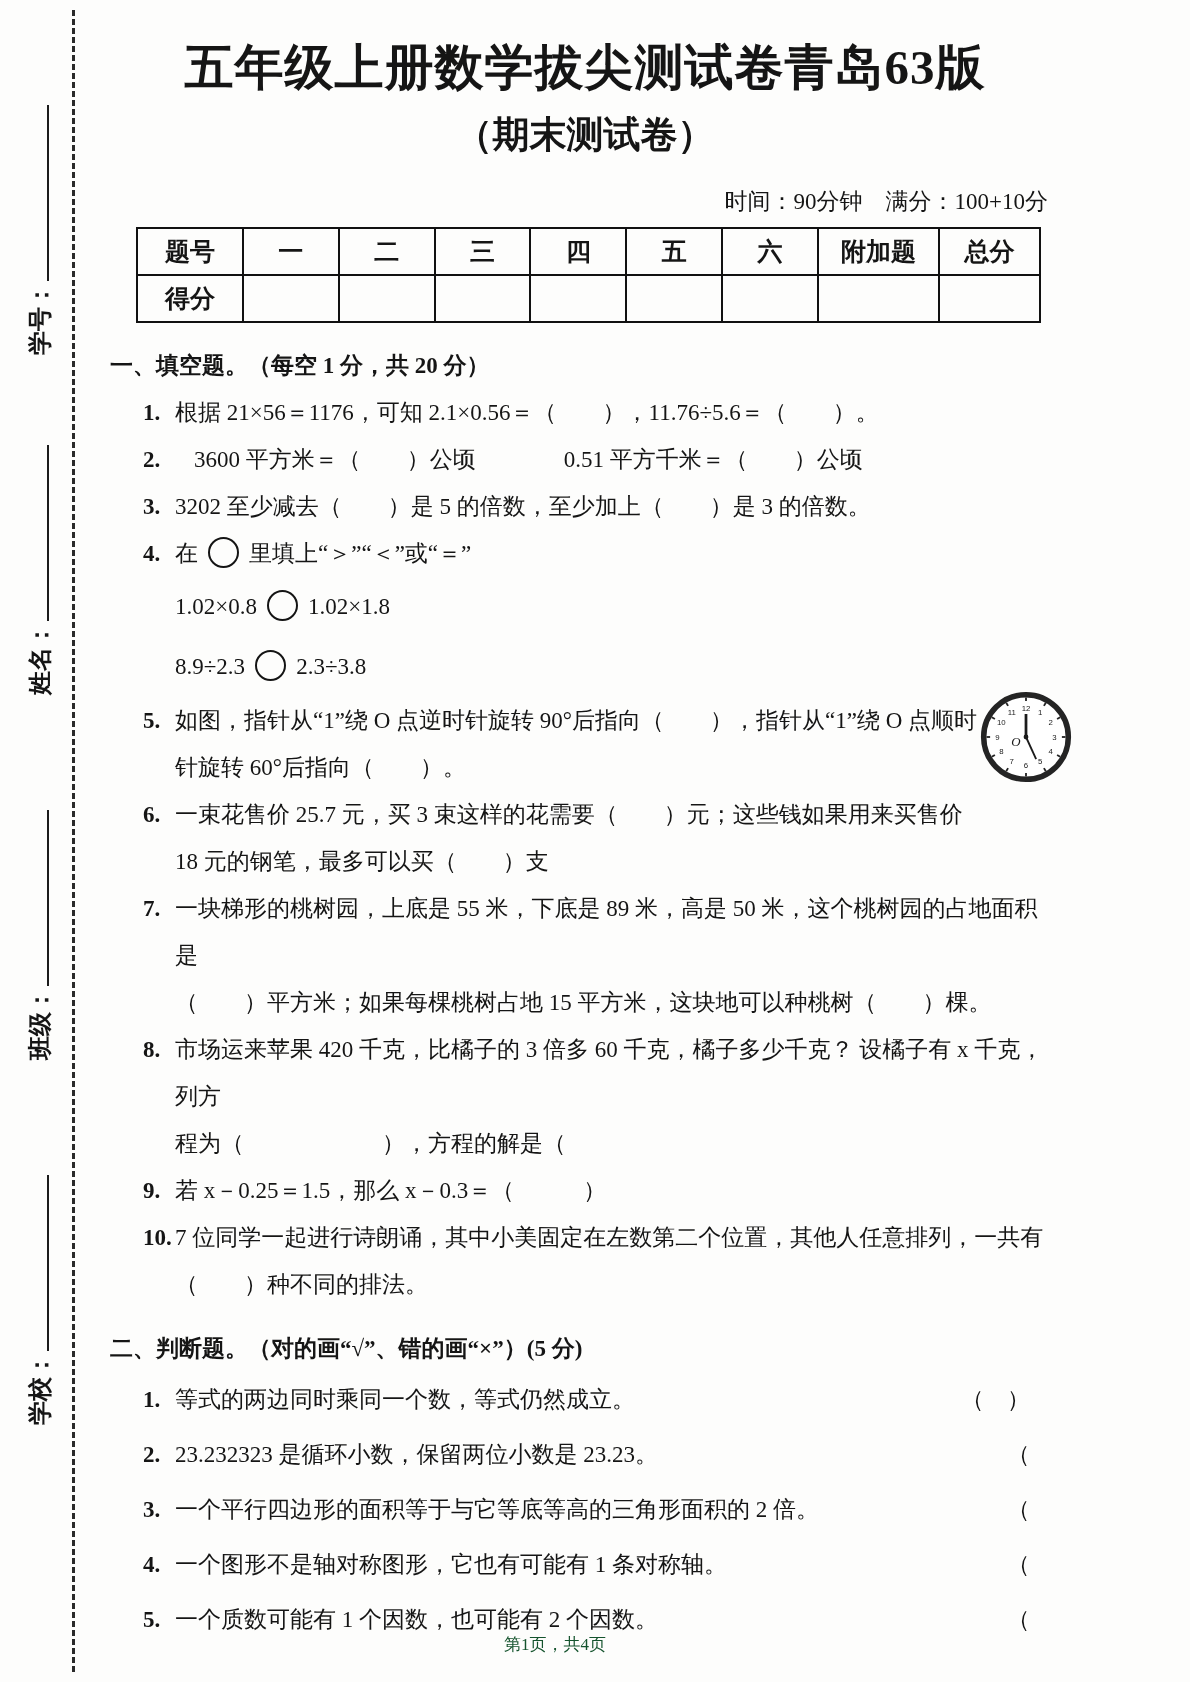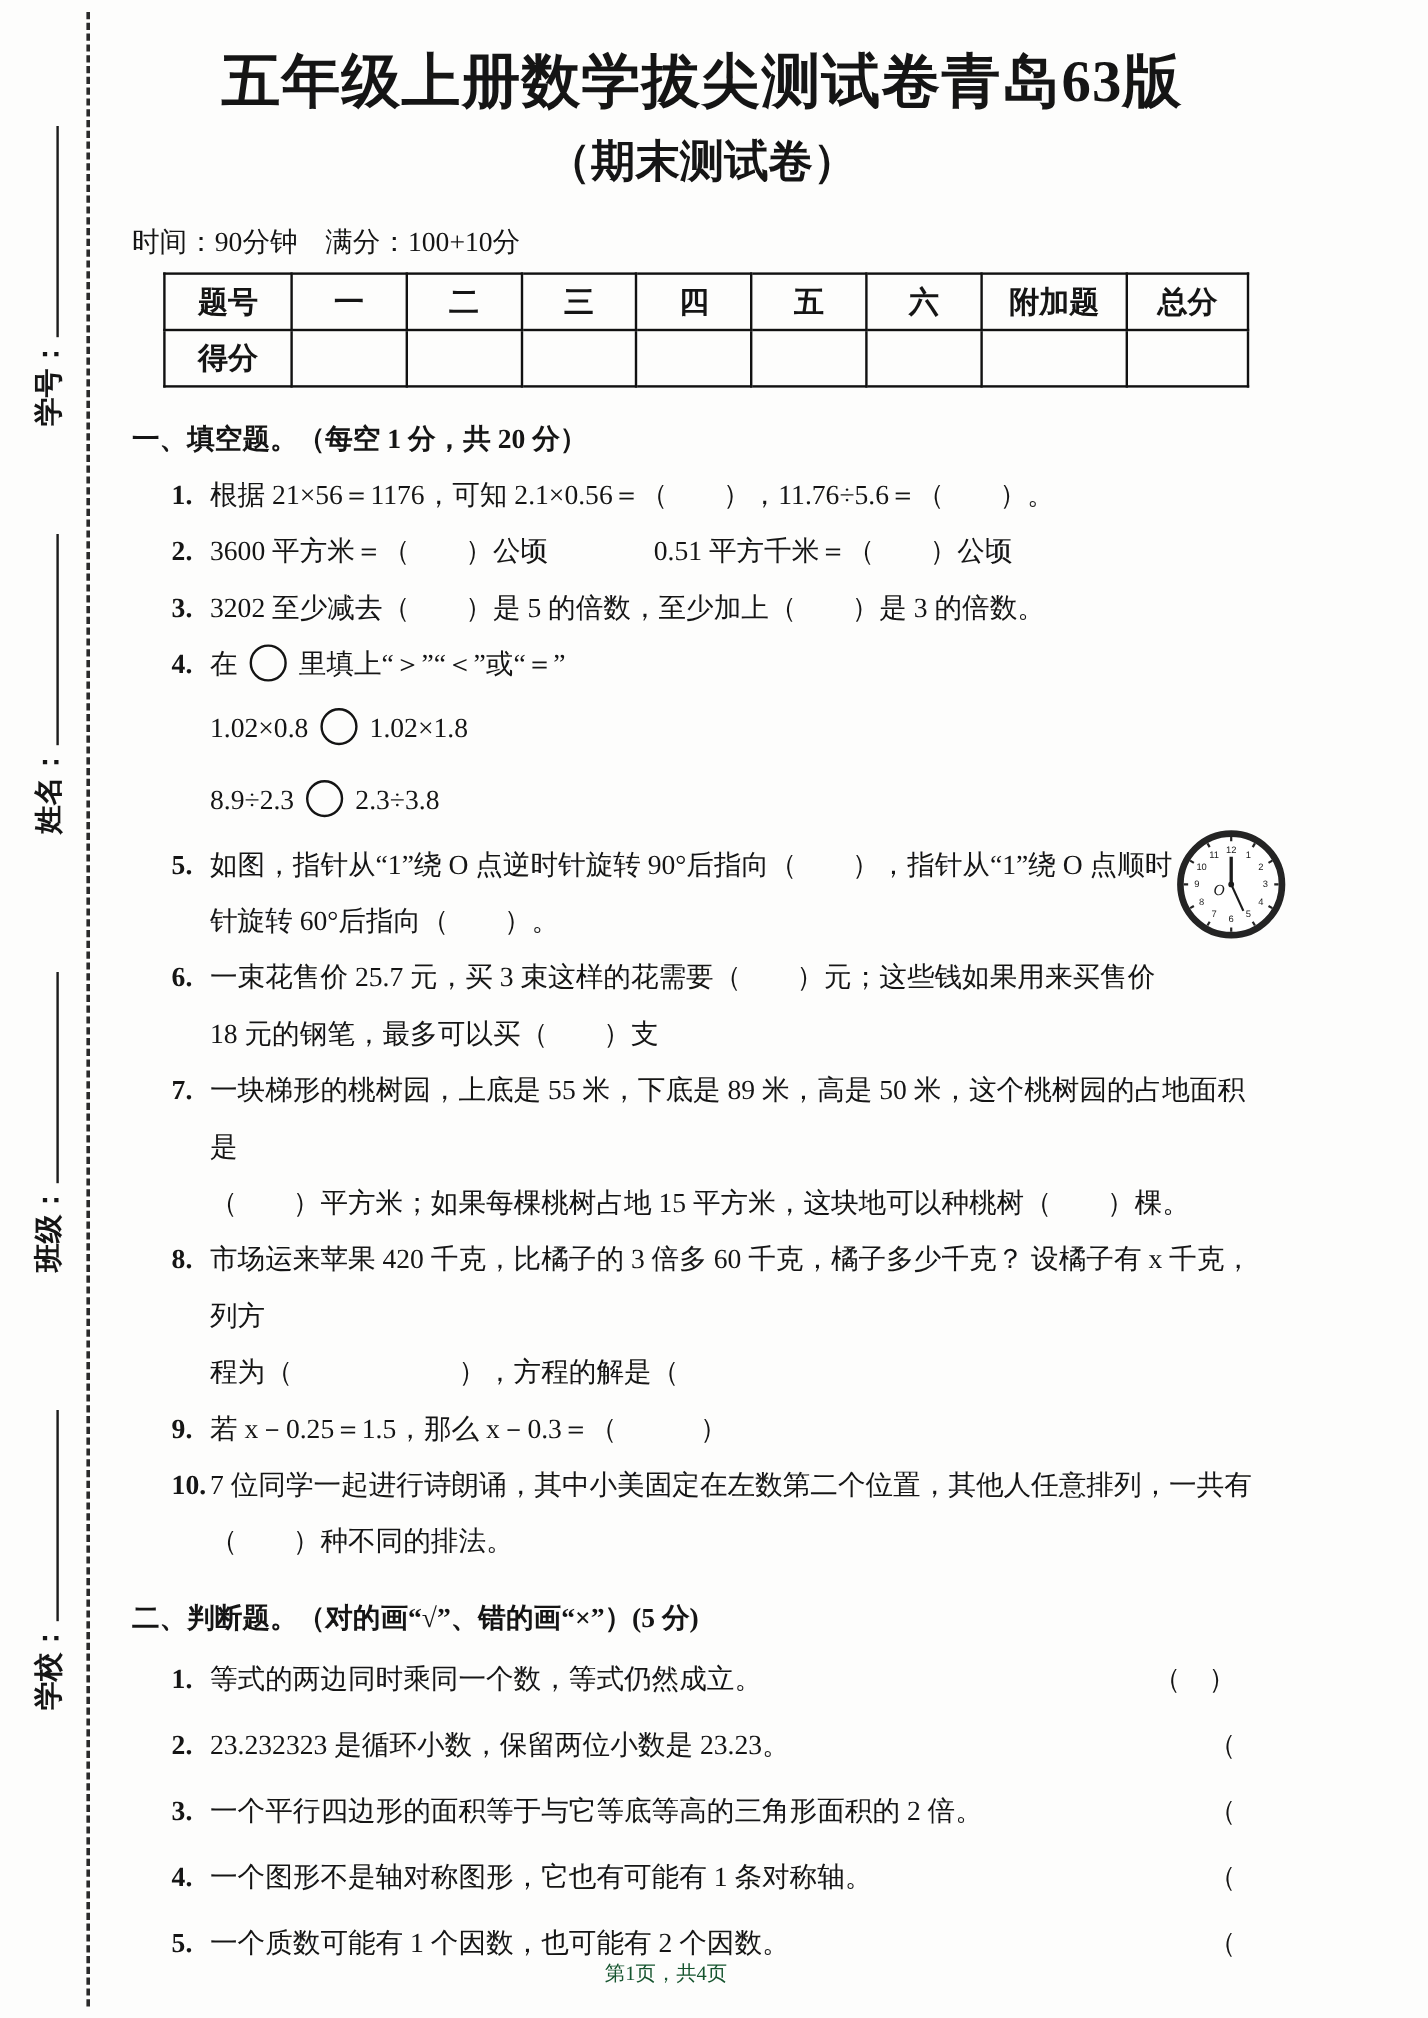--- a/index.html
+++ b/index.html
@@ -20,42 +20,42 @@
     transform:rotate(-90deg);
     display:flex; align-items:center;
     font-size:24px; font-weight:bold; white-space:nowrap;
   }
   .mf-blank { flex:1; height:0; border-bottom:2.5px solid #1c1c1c; transform:translateY(8px); margin-left:2px; }
 
   .content { position:absolute; left:110px; top:34px; width:950px; }
 
   .title { margin:6px 0 0; text-align:center; font-size:49px; font-weight:bold; letter-spacing:1px; line-height:1.15; }
   .subtitle { margin:14px 0 0; text-align:center; font-size:37px; font-weight:bold; }
-  .meta { margin:26px 12px 0 0; text-align:left; font-size:23px; }
+  .meta { margin:26px 12px 0 0; text-align:right; font-size:23px; }
 
   table.score-table {
     border-collapse:collapse; table-layout:fixed;
     width:905px; margin:10px 0 0 26px;
   }
   table.score-table td {
     border:2.5px solid #111; height:45px;
     text-align:center; vertical-align:middle;
     font-size:25px; font-weight:bold; padding:0;
   }
   col.c-qnum { width:105px; } col.c-std { width:95px; }
   col.c-extra { width:120px; } col.c-total { width:100px; }
 
   .sec-heading { margin-top:20px; font-size:23px; font-weight:bold; line-height:46px; }
   .sec-heading.s2 { margin-top:18px;font-family:Liberation Serif, serif; }
 
   .q { position:relative; padding-left:65px; font-size:23px; line-height:47px; }
   .q .num { position:absolute; left:33px; top:0; font-weight:bold; }
   .q .qline { display:block; }
 
-  .q2-row { display:flex; gap:88px; }
+  .q2-row { display:flex; gap:88px;margin-left:19px; }
 
   .cmp-circle {
     display:inline-block; width:27px; height:27px;
     border:2.5px solid #141414; border-radius:50%;
     vertical-align:-7px; margin:0 10px; background:transparent;
   }
   .cmp-row { display:flex; line-height:60px; }
   .cmp-group.first { width:435px; }
 
   .q5 .clock { position:absolute; right:-12px; top:-6px; width:92px; height:92px; }

